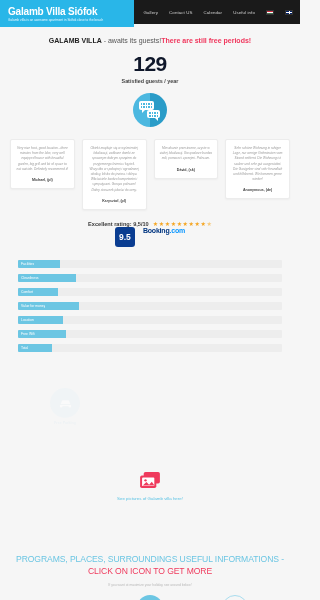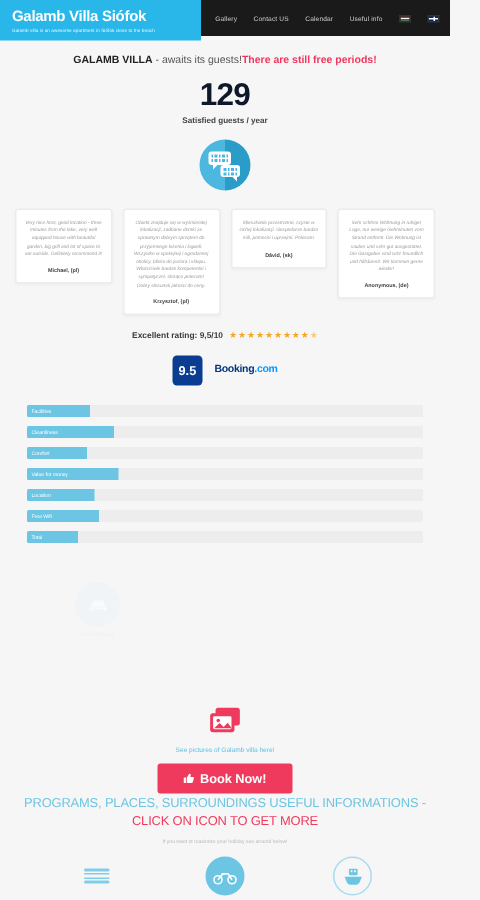--- a/index.html
+++ b/index.html
@@ -190,24 +190,24 @@
   .stars { display: flex; gap: 0.6px; }
   .star {
     color: #f5a623;
     font-size: 6px;
     line-height: 6px;
   }
   .star.half { color: #f7c97a; }
 
   .booking-row {
     display: flex;
-    align-items: center;
+    align-items: flex-start;
     justify-content: center;
     gap: 8px;
-    margin-top: 10px;
+    margin-top: 0;
   }
   .booking-badge {
     width: 20px; height: 20px;
     background: #0a3d91;
     border-radius: 3px;
     color: #fff;
     font-size: 8.5px;
     font-weight: bold;
     display: flex;
     align-items: center;
@@ -310,20 +310,21 @@
     left: 0; right: 0;
     top: 529px;
     text-align: center;
     padding: 0 14px;
   }
   .programs-title {
     font-size: 8.6px;
     color: #6cc6e3;
     line-height: 12px;
     letter-spacing: -0.1px;
+    margin-top: 24px;
   }
   .programs-title .hot { color: #ef3a5d; }
   .programs-sub {
     font-size: 3.4px;
     color: #b9b9b9;
     margin-top: 6px;
   }
   .prog-icons {
     display: flex;
     justify-content: space-around;
@@ -508,27 +509,20 @@
 
 <div class="gallery-cta">
   <svg width="22" height="18" viewBox="0 0 24 20">
     <rect x="5" y="1" width="18" height="13" rx="2" fill="#ef3a5d"></rect>
     <rect x="1" y="5" width="18" height="14" rx="2" fill="#ef3a5d"></rect>
     <rect x="3.2" y="7.2" width="13.6" height="9.6" rx="1" fill="#ffffff"></rect>
     <circle cx="7" cy="10.4" r="1.3" fill="#ef3a5d"></circle>
     <path d="M4 16.2l4-4 3 3 3-3.2 3 4.2z" fill="#ef3a5d"></path>
   </svg>
   <span class="gallery-link">See pictures of Galamb villa here!</span>
-  <button class="book-btn">
-    <svg width="8" height="8" viewBox="0 0 16 16">
-      <path d="M5 7l3-5a1.6 1.6 0 0 1 2.4 1.7L9.8 6h3.4a1.4 1.4 0 0 1 1.35 1.8l-1.3 4.6A2 2 0 0 1 11.3 14H5z" fill="#ffffff"></path>
-      <rect x="1" y="6.6" width="3" height="7.4" rx="0.7" fill="#ffffff"></rect>
-    </svg>
-    <span>Book Now!</span>
-  </button>
 </div>
 
 <div class="programs">
   <div class="programs-title">
     <span>PROGRAMS, PLACES, SURROUNDINGS USEFUL INFORMATIONS - </span><span class="hot">CLICK ON ICON TO GET MORE</span>
   </div>
   <div class="programs-sub">If you want ot maximize your holiday see around below!</div>
 
   <div class="prog-icons">
     <div class="prog-item">

